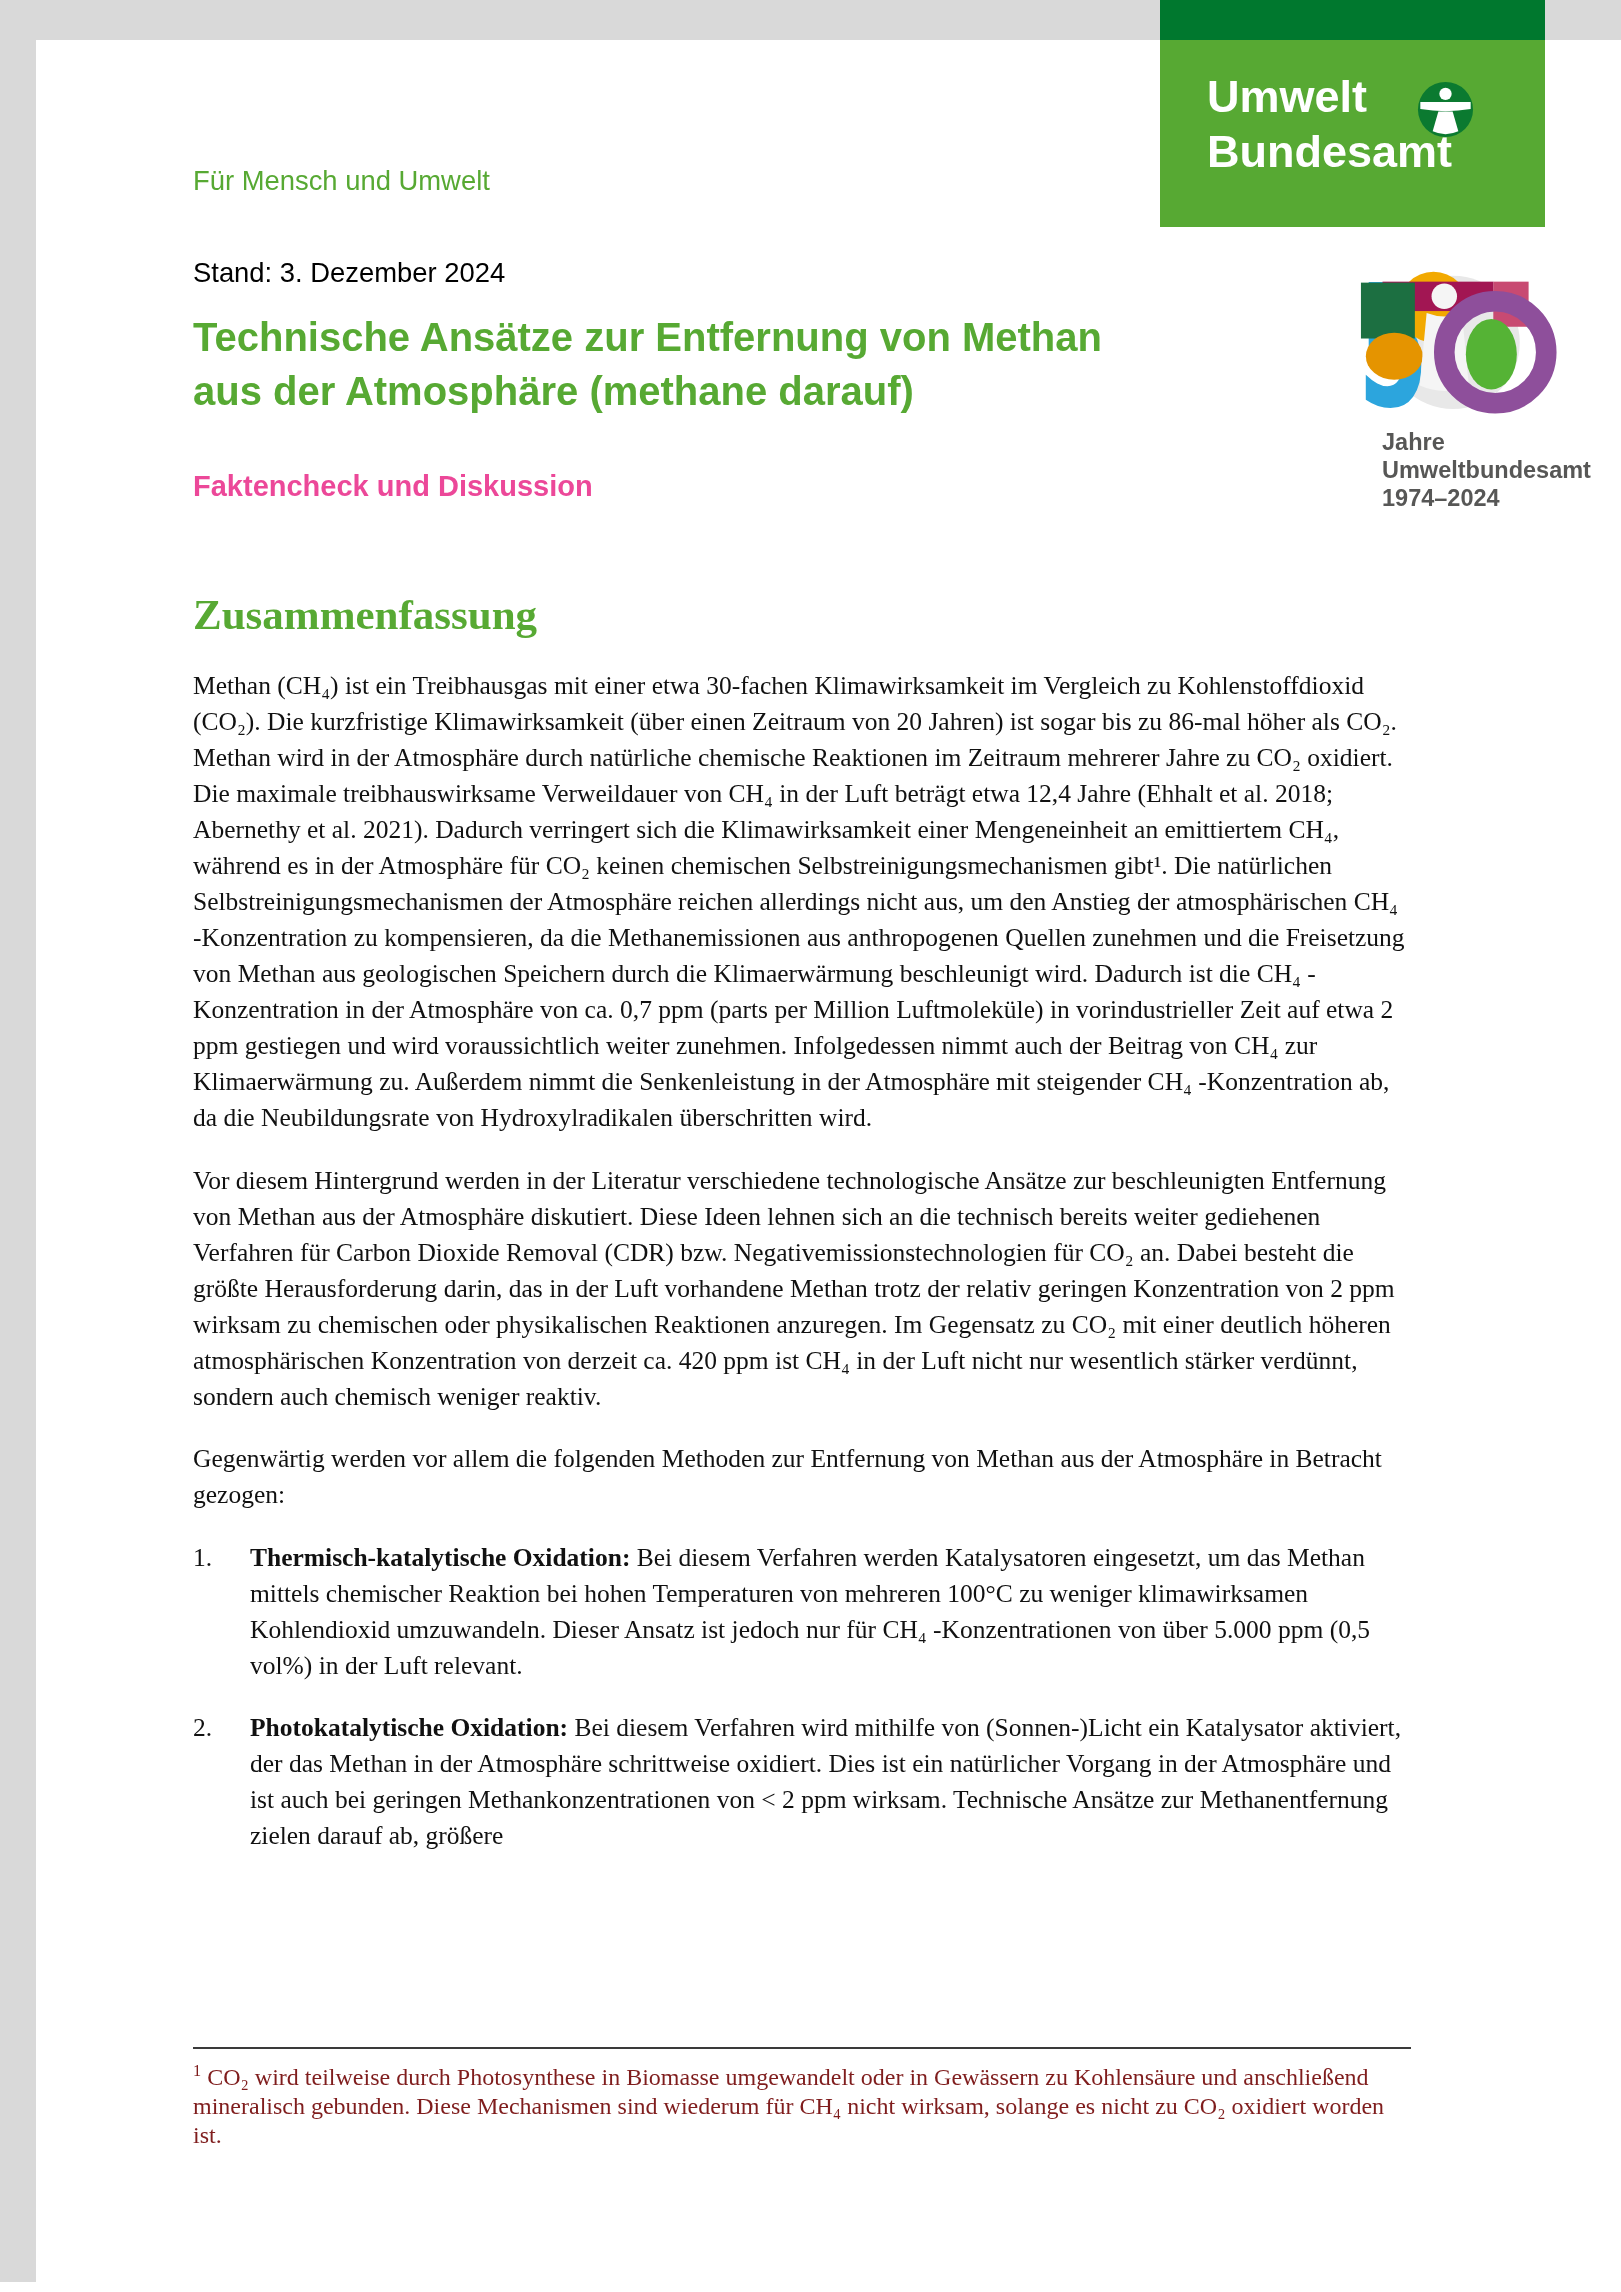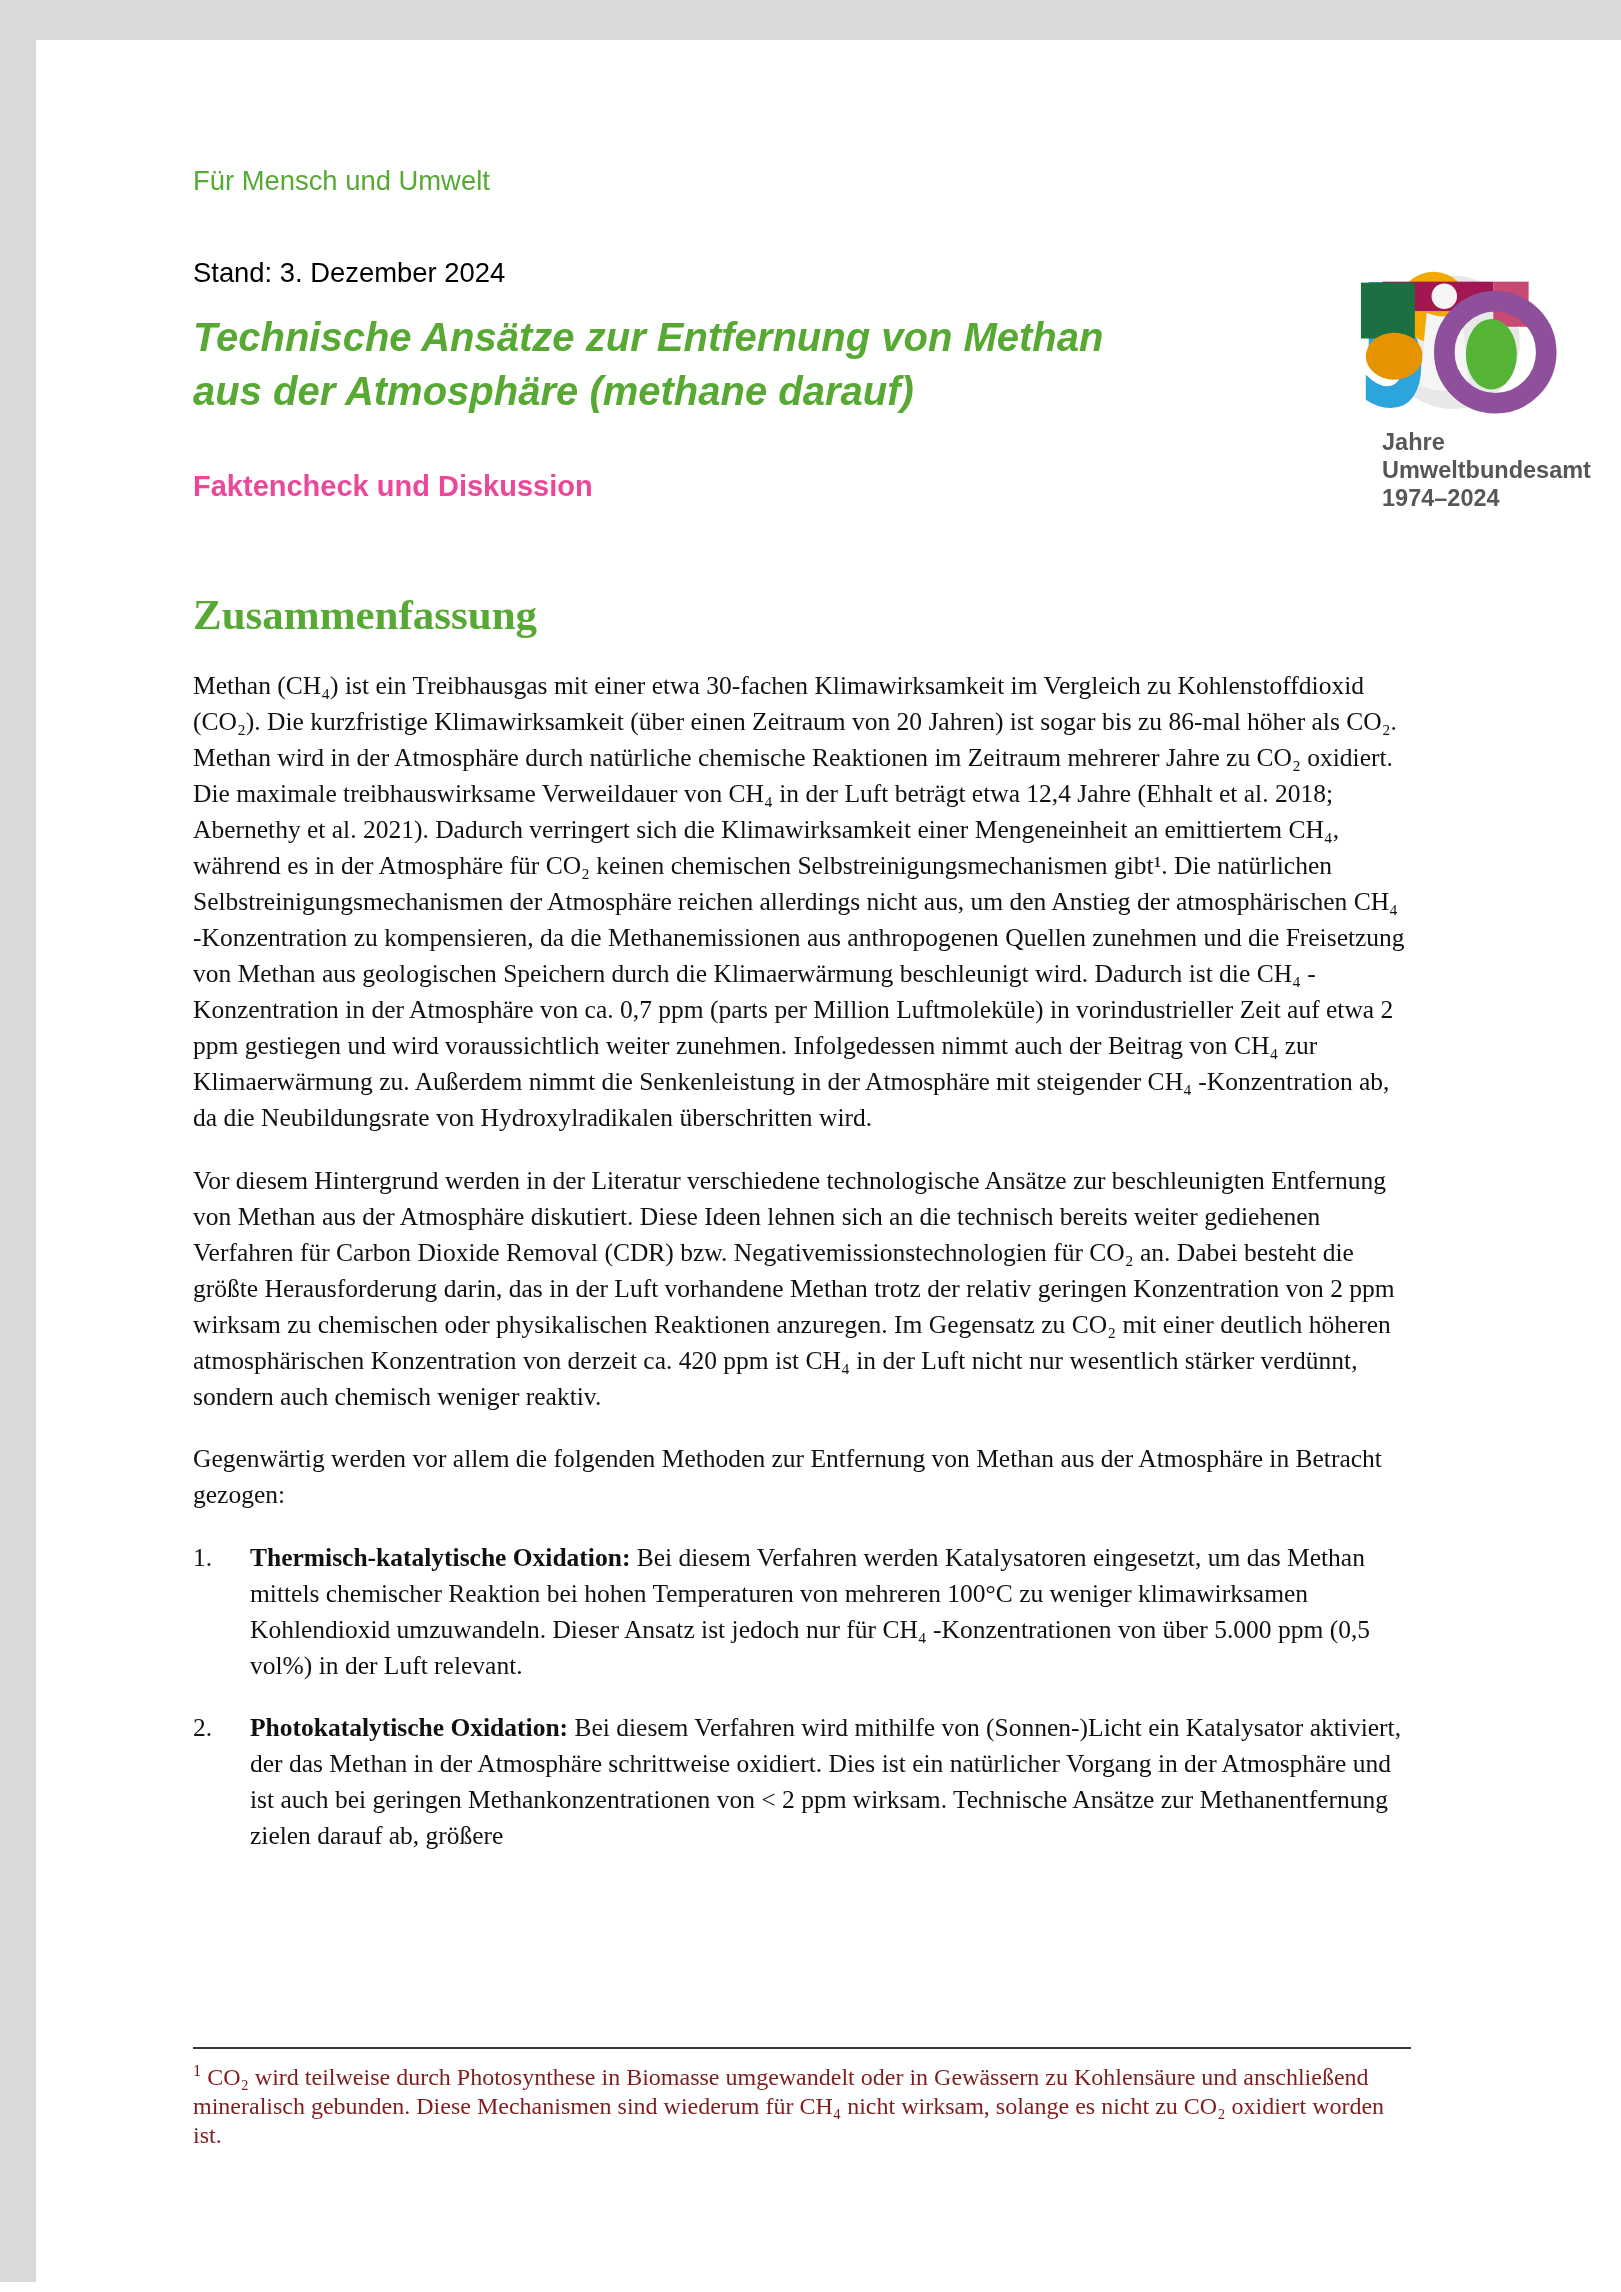--- a/index.html
+++ b/index.html
@@ -14,21 +14,21 @@
   .uba-logo { position:absolute; left:1160px; top:0; width:385px; }
   .uba-logo .bar { height:40px; background:#00782E; }
   .uba-logo .box { height:187px; background:#57A933; position:relative; box-sizing:border-box; padding:29px 0 0 47px; }
   .uba-logo .line { display:block; color:#ffffff; font-weight:bold; font-size:45px; line-height:55px; }
   .uba-icon { position:absolute; left:257px; top:41px; width:57px; height:57px; }
 
   .tagline { position:absolute; left:193px; top:165px; font-size:27.4px; color:#57A933; }
   .stand   { position:absolute; left:193px; top:257px; font-size:27.4px; color:#000000; }
 
   .title { position:absolute; left:193px; top:310px; width:1127px;
-           font-size:40px; line-height:54px; font-weight:bold; color:#57A933;font-style:italic; }
+           font-size:40px; line-height:54px; font-weight:bold; color:#57A933; }
   .title span { display:block; }
   .subtitle { position:absolute; left:193px; top:470px; font-size:29px; font-weight:bold; color:#ec4899; }
 
   
   .anniv { position:absolute; left:1358px; top:265px; width:206px; }
   .anniv svg { display:block; }
   .anniv .caption { margin-top:13.7px; font-size:23.5px; line-height:28px; font-weight:bold; color:#575756;margin-left:24px; }
   .anniv .caption span { display:block; }
 
   .section-heading { position:absolute; left:193px; top:590px; font-size:43px; font-weight:bold; color:#57A933; }
@@ -54,20 +54,33 @@
   sup.fnm { font-size:0.68em; vertical-align:super; line-height:0; }
 </style>
 </head>
 <body>
 
 <div class="canvas">
 
   <div class="border-top"></div>
   <div class="border-left"></div>
 
+  <div class="uba-logo">
+    <div class="bar"></div>
+    <div class="box">
+      <span class="line">Umwelt</span>
+      <span class="line">Bundesamt</span>
+      <svg class="uba-icon" viewBox="0 0 60 60" aria-hidden="true">
+        <circle cx="30" cy="30" r="29" fill="#0B7A30"></circle>
+        <circle cx="30" cy="13.5" r="6.5" fill="#ffffff"></circle>
+        <path d="M 3.5 22 H 56.5 V 29.5 Q 30 34 3.5 29.5 Z" fill="#ffffff"></path>
+        <path d="M 22.5 32 L 37.5 32 L 43.5 53 Q 30 59 16.5 53 Z" fill="#ffffff"></path>
+      </svg>
+    </div>
+  </div>
 
   <div class="anniv">
     <svg width="201" height="149" viewBox="0 0 205 150" aria-hidden="true">
       <circle cx="97" cy="78" r="68" fill="#E8E8E8"></circle>
       <text transform="translate(0,143) scale(0.60,1)" font-family="DejaVu Sans, sans-serif" font-weight="bold" font-size="172" fill="#2CA5DD">5</text>
       <circle cx="77" cy="42" r="36" fill="#F2A900"></circle>
       <rect x="138" y="16" width="36" height="46" fill="#C84A72"></rect>
       <rect x="25" y="16" width="113" height="30" fill="#A21653"></rect>
       <rect x="3" y="17" width="55" height="57" fill="#1C6F41"></rect>
       <ellipse cx="37" cy="92" rx="29" ry="24" fill="#E59400"></ellipse>

